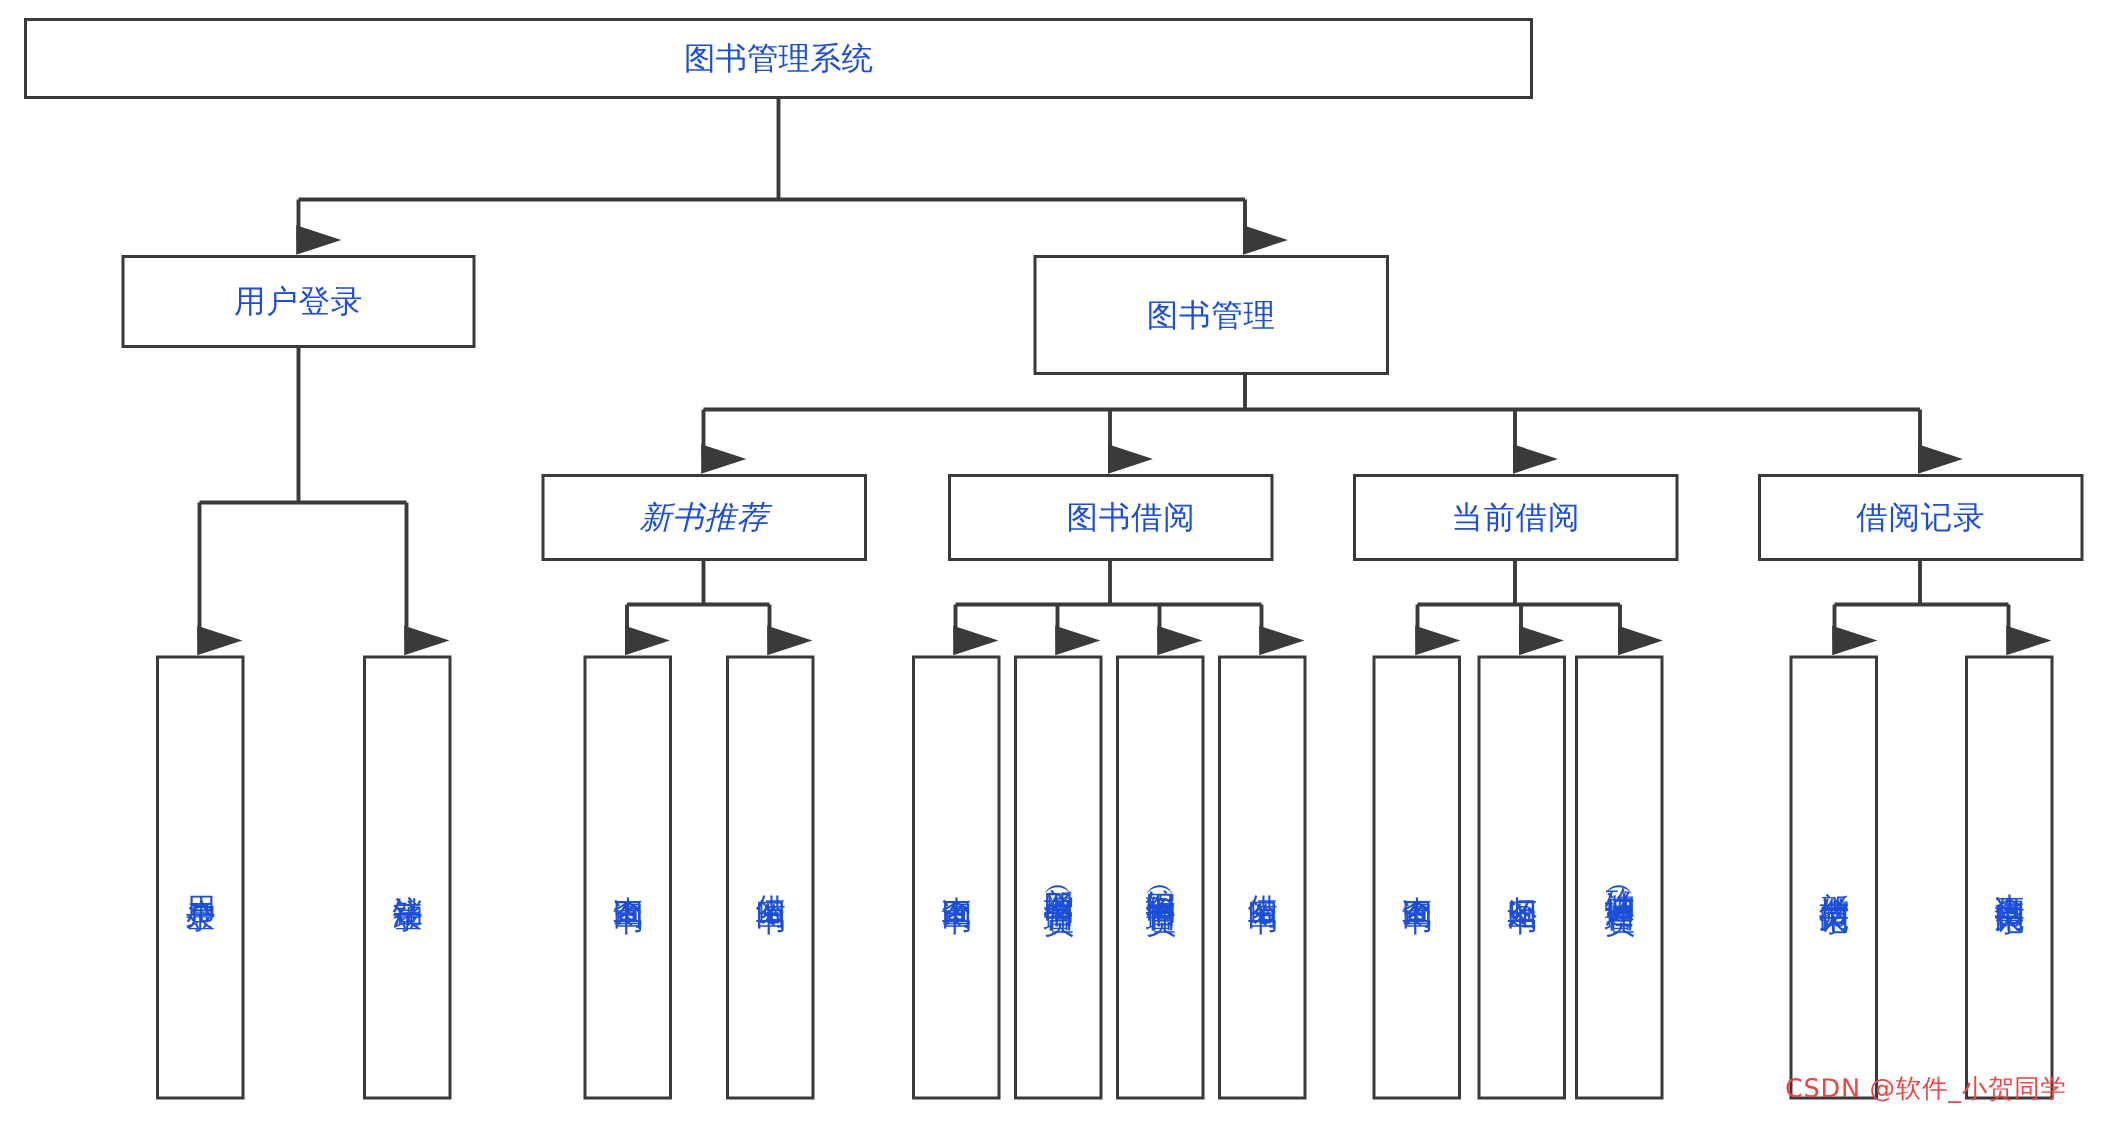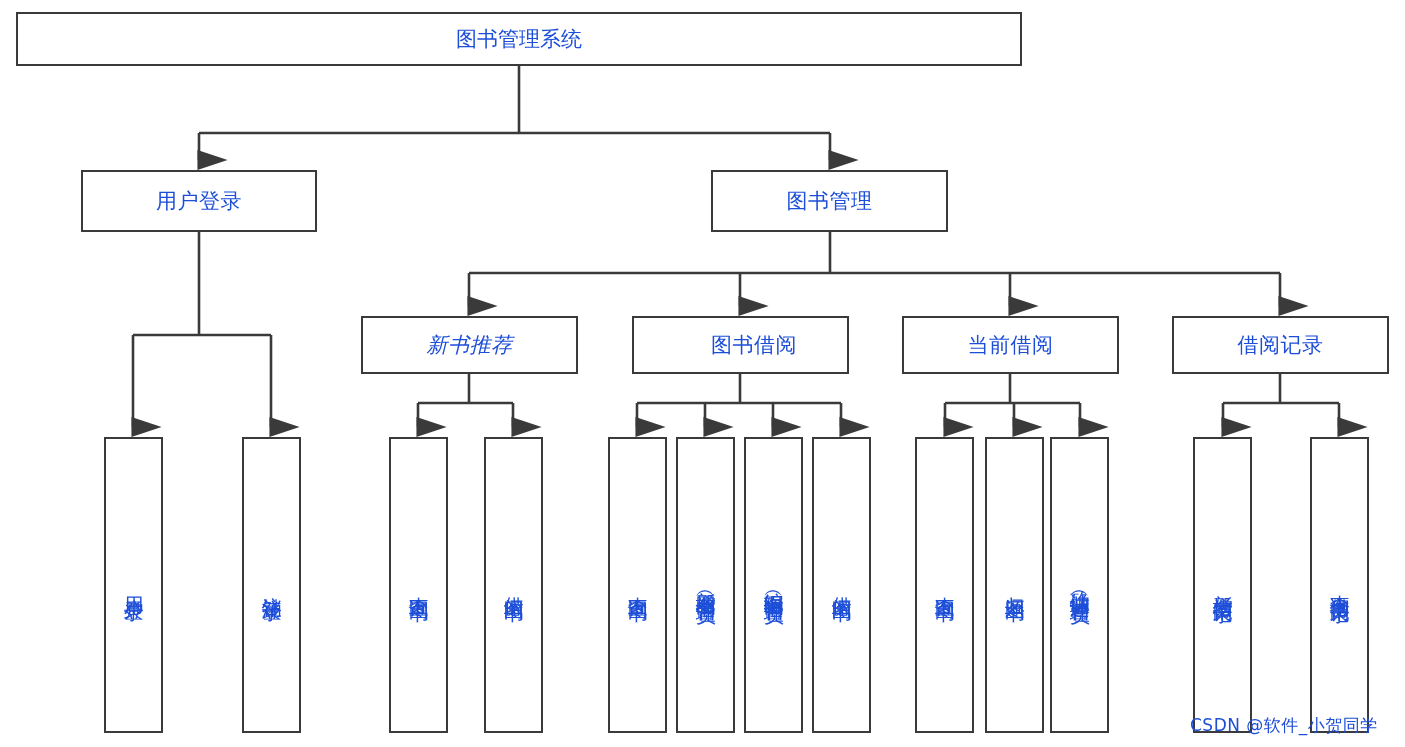--- a/index.html
+++ b/index.html
@@ -60,21 +60,21 @@
     stroke-width: 2.6;
     fill: none;
     stroke-linecap: butt;
   }
   .arrowhead {
     fill: #3a3a3a;
   }
   .watermark {
     position: absolute;
     font-size: 17px;
-    color: #1d4ed8;
+    color: #ef4444;
     white-space: nowrap;
     letter-spacing: 0.5px;
   }
 </style>
 </head>
 <body>
 
 <div id="canvas">
 
   <svg class="links" viewBox="0 0 1405 747">
@@ -125,21 +125,21 @@
     <path class="edge" d="M 1339 403 L 1339 427" marker-end="url(#arr)"></path>
   </svg>
 
   <div class="node root" style="left:16px; top:12px; width:1006px; height:54px;">
     <span>图书管理系统</span>
   </div>
 
   <div class="node h" style="left:81px; top:170px; width:236px; height:62px;">
     <span>用户登录</span>
   </div>
-  <div class="node h" style="left:711px; top:170px; width:237px; height:62px;font-family:Liberation Serif, serif;">
+  <div class="node h" style="left:689px; top:170px; width:237px; height:80px;font-family:Liberation Serif, serif;">
     <span>图书管理</span>
   </div>
 
   <div class="node h" style="left:361px; top:316px; width:217px; height:58px;font-style:italic;">
     <span>新书推荐</span>
   </div>
   <div class="node h" style="left:632px; top:316px; width:217px; height:58px;padding-left:27px;">
     <span>图书借阅</span>
   </div>
   <div class="node h" style="left:1172px; top:316px; width:217px; height:58px;">

